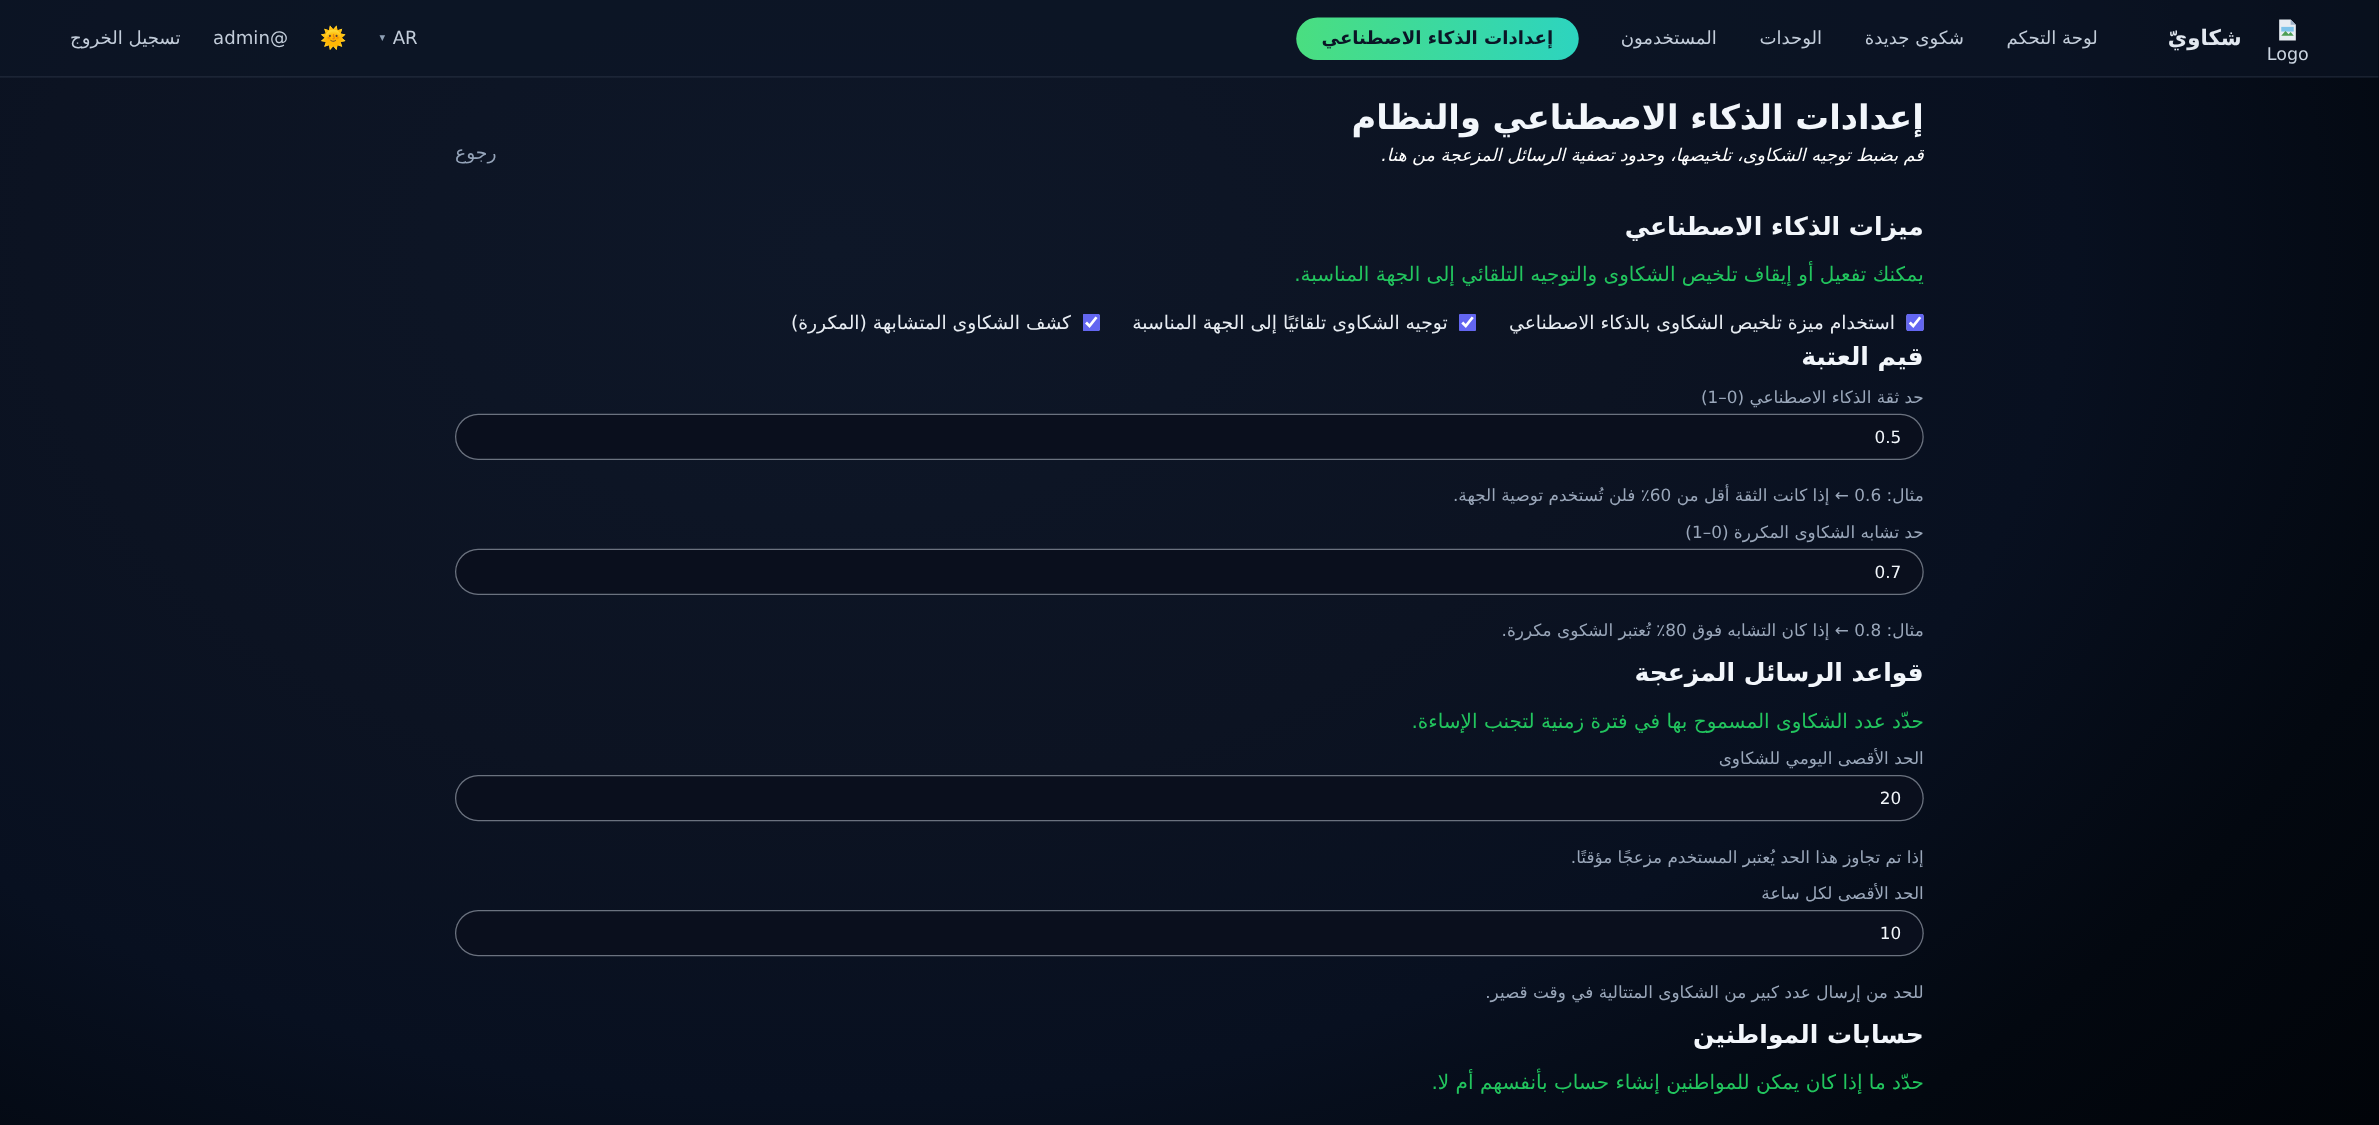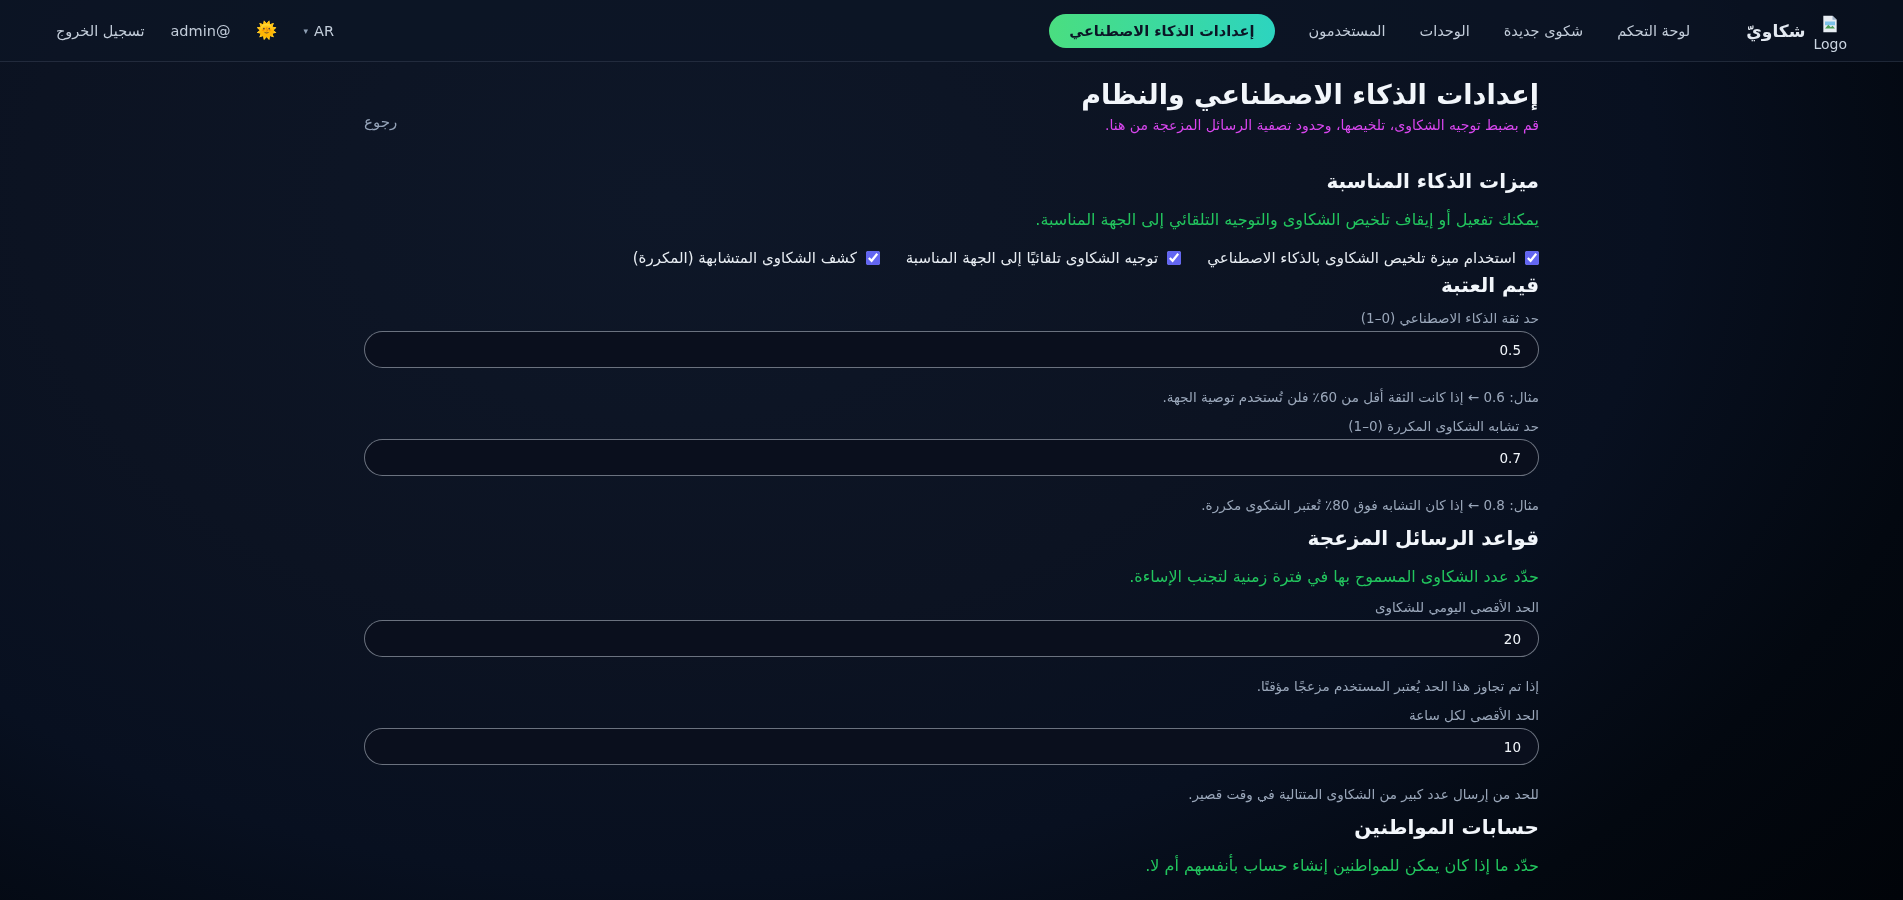--- a/index.html
+++ b/index.html
@@ -16,21 +16,21 @@
   
   .navbar {
     height: 62px;
     display: flex;
     align-items: center;
     background: rgba(13, 21, 38, 0.55);
     border-bottom: 1px solid rgba(148, 163, 184, 0.16);
     padding: 0 56px;
   }
   .nav-inner { width: 100%; display: flex; align-items: center; }
-  .brand { display: flex; align-items: center; gap: 8px; }
+  .brand { display: flex; align-items: center; gap: 20px; }
   .logo {
     display: flex; flex-direction: column; align-items: center;
     line-height: 1; color: #cbd5e1; font-size: 14px; gap: 3px; margin-top: 3px;
   }
   .brand-name { font-size: 17px; font-weight: 700; color: #e2e8f0; text-decoration: none; }
   .nav-links { display: flex; align-items: center; gap: 34px; margin-inline-start: 56px; font-size: 14.5px; }
   .nav-links a { color: #c3cdda; text-decoration: none; white-space: nowrap; }
   a.nav-pill {
     background: linear-gradient(to left, #2dd4bf, #4ade80);
     color: #0b1526; font-weight: 700;
@@ -43,21 +43,21 @@
   }
   .caret { font-size: 9px; color: #8fa0b5; }
   .theme-btn { background: none; border: none; font-size: 17px; cursor: pointer; line-height: 1; }
   .user-name { color: #c3cdda; }
   .logout { color: #c3cdda; text-decoration: none; white-space: nowrap; }
 
   
   .main { width: 1175px; margin: 0 auto; padding-top: 17px; }
   .page-head { display: flex; justify-content: space-between; align-items: center; }
   h1.page-title { font-size: 27px; font-weight: 700; color: #f2f6fb; margin-bottom: 7px; }
-  .subtitle { font-size: 14px; color: #d946ef; }
+  .subtitle { font-size: 14px; color: #ffffff; font-style: italic; }
   .back-link { color: #94a3b8; font-size: 15px; text-decoration: none; align-self: flex-end; margin-bottom: 2px; }
 
   h2.section-title { font-size: 20px; font-weight: 700; color: #f2f6fb; margin-top: 13px; }
   h2.section-title.first { margin-top: 36px; }
   h2.section-title.tight { margin-top: 6px; }
   .desc { margin-top: 17px; font-size: 16px; color: #22c55e; }
 
   .checkbox-row {
     margin-top: 20px; display: flex; align-items: center; gap: 26px;
     font-size: 15px; color: #e8edf3; flex-wrap: wrap;
@@ -122,21 +122,21 @@
 <main class="main">
 
   <div class="page-head">
     <div>
       <h1 class="page-title">إعدادات الذكاء الاصطناعي والنظام</h1>
       <div class="subtitle">قم بضبط توجيه الشكاوى، تلخيصها، وحدود تصفية الرسائل المزعجة من هنا.</div>
     </div>
     <a href="#" class="back-link">رجوع</a>
   </div>
 
-  <h2 class="section-title first">ميزات الذكاء المناسبة</h2>
+  <h2 class="section-title first">ميزات الذكاء الاصطناعي</h2>
   <p class="desc">يمكنك تفعيل أو إيقاف تلخيص الشكاوى والتوجيه التلقائي إلى الجهة المناسبة.</p>
   <div class="checkbox-row">
     <label class="cb">
       <input type="checkbox" checked="" style="">
       <span>استخدام ميزة تلخيص الشكاوى بالذكاء الاصطناعي</span>
     </label>
     <label class="cb">
       <input type="checkbox" checked="" style="">
       <span>توجيه الشكاوى تلقائيًا إلى الجهة المناسبة</span>
     </label>

